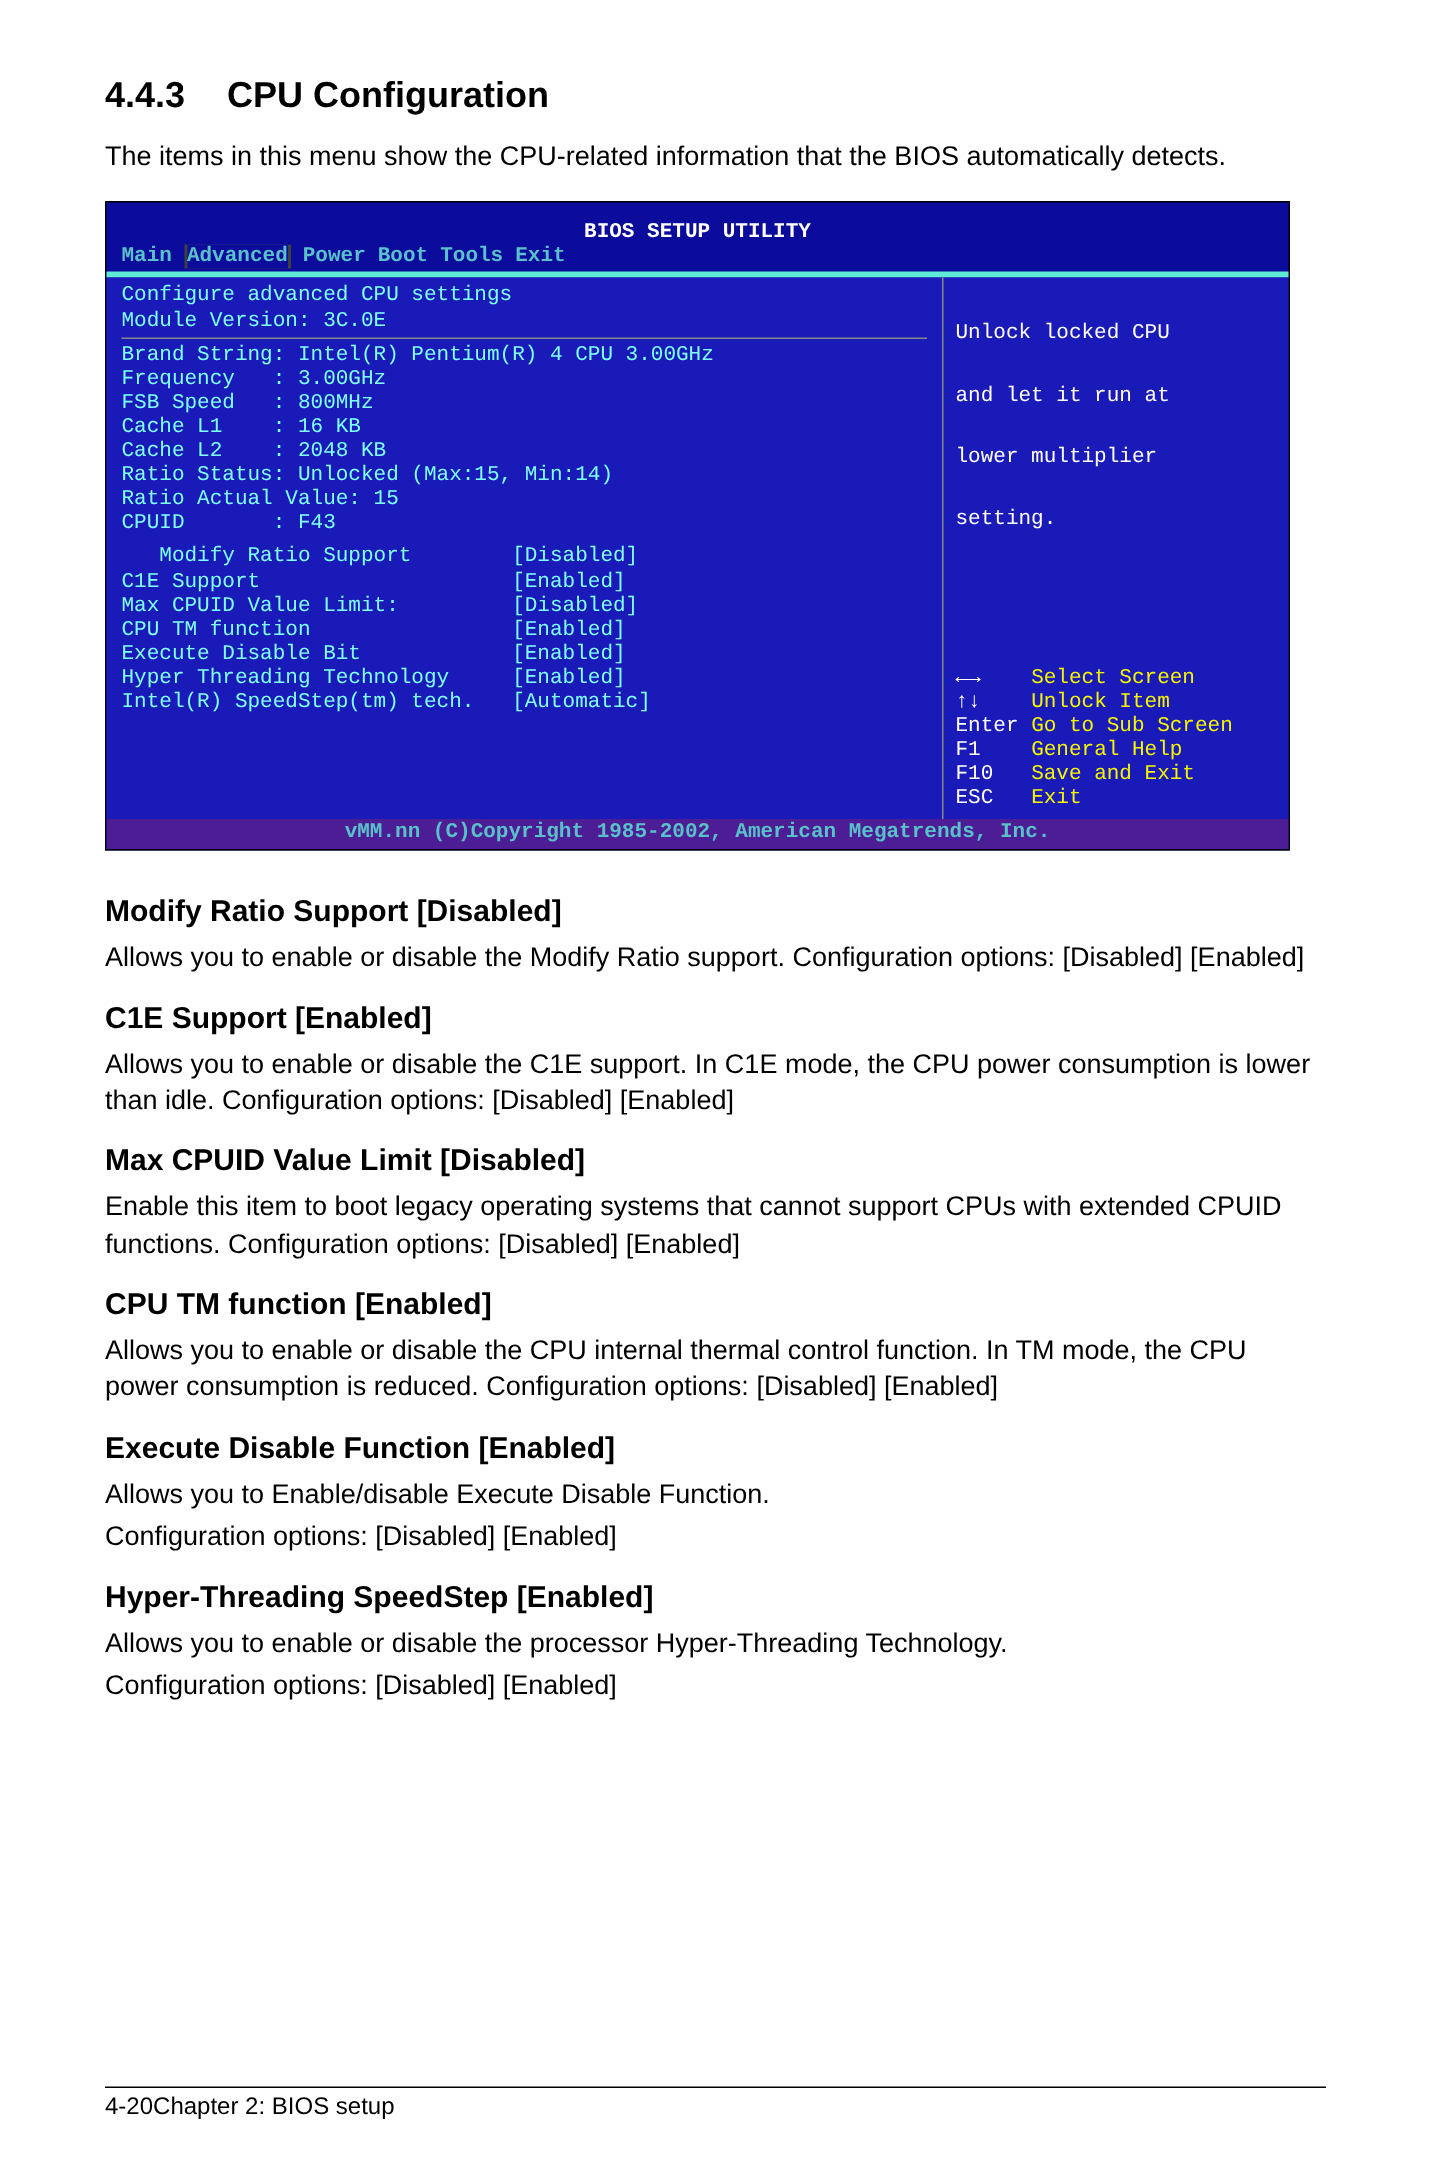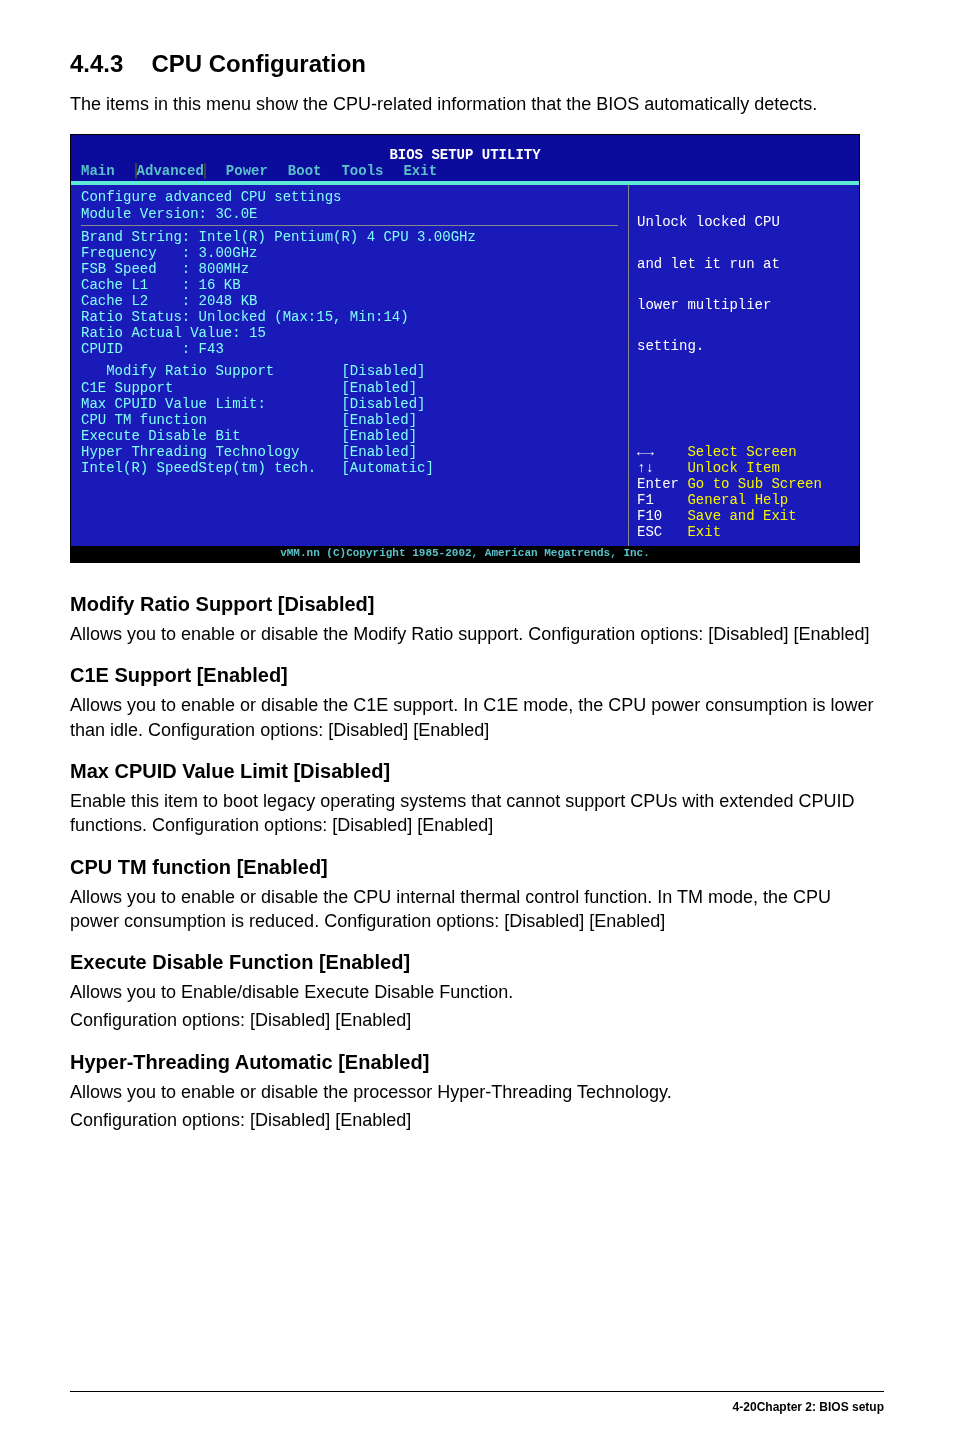--- a/index.html
+++ b/index.html
@@ -35,21 +35,21 @@
   .bios-title {
     text-align: center;
     color: #fff;
     font-weight: bold;
     padding-top: 12px;
   }
   .bios-tabs {
     display: flex;
     color: #59c1c9;
     padding: 0 10px 2px 10px;
-    gap: 20px;
+    gap: 8px;
     font-weight: bold;
   }
   .bios-tabs .sel {
     background: #404040;
     padding: 0 2px;
   }
   .bios-tabs .sel .inner {
     background: #0b0b9c;
     color: #59c1c9;
   }
@@ -70,26 +70,26 @@
     width: 230px;
     background: #1a1ab8;
     color: #fff;
     padding: 4px 8px 6px 8px;
   }
   .cyan { color: #7ffff7; }
   .yellow { color: #f5f500; }
   .white { color: #fff; margin-top: 25px; }
   .row { white-space: pre; }
   .bios-footer {
-    background: #000000;
+    background: #4c1d95;
     color: #59c1c9;
     text-align: center;
     font-weight: bold;
     padding: 1px 0 2px 0;
-    font-size: 11px;
+    font-size: 14px;
   }
   .hr-left {
     border: none;
     border-top: 1px solid #888;
     margin: 3px 0;
   }
   
   h3.opt {
     font-size: 20px;
     font-weight: bold;
@@ -107,23 +107,22 @@
     right: 70px;
     bottom: 46px;
     border-top: 1px solid #000;
   }
   .footer {
     position: absolute;
     left: 70px;
     right: 70px;
     bottom: 24px;
     display: flex;
-    justify-content: flex-end;
-    font-size: 12px;
-    font-weight: bold;
+    justify-content: flex-start;
+    font-size: 16px;
   }
 </style>
 </head>
 <body>
 
 <h2 class="section-num">
   <span>4.4.3</span><span class="gap"></span><span>CPU Configuration</span>
 </h2>
 
 <p class="intro">The items in this menu show the CPU-related information that the BIOS automatically detects.</p>
@@ -187,21 +186,21 @@
     <p class="body">Allows you to enable or disable the Modify Ratio support. Configuration options: [Disabled] [Enabled]</p>
     <h3 class="opt">C1E Support [Enabled]</h3>
     <p class="body">Allows you to enable or disable the C1E support. In C1E mode, the CPU power consumption is lower than idle. Configuration options: [Disabled] [Enabled]</p>
     <h3 class="opt">Max CPUID Value Limit [Disabled]</h3>
     <p class="body">Enable this item to boot legacy operating systems that cannot support CPUs with extended CPUID functions. Configuration options: [Disabled] [Enabled]</p>
     <h3 class="opt">CPU TM function [Enabled]</h3>
     <p class="body">Allows you to enable or disable the CPU internal thermal control function. In TM mode, the CPU power consumption is reduced. Configuration options: [Disabled] [Enabled]</p>
     <h3 class="opt">Execute Disable Function [Enabled]</h3>
     <p class="body">Allows you to Enable/disable Execute Disable Function.</p>
     <p class="body">Configuration options: [Disabled] [Enabled]</p>
-    <h3 class="opt">Hyper-Threading Automatic [Enabled]</h3>
+    <h3 class="opt">Hyper-Threading SpeedStep [Enabled]</h3>
     <p class="body">Allows you to enable or disable the processor Hyper-Threading Technology.</p>
     <p class="body">Configuration options: [Disabled] [Enabled]</p>
   </div>
 
 <div class="footer-line"></div>
 <div class="footer">
   <span>4-20</span>
   <span>Chapter 2: BIOS setup</span>
 </div>
 

